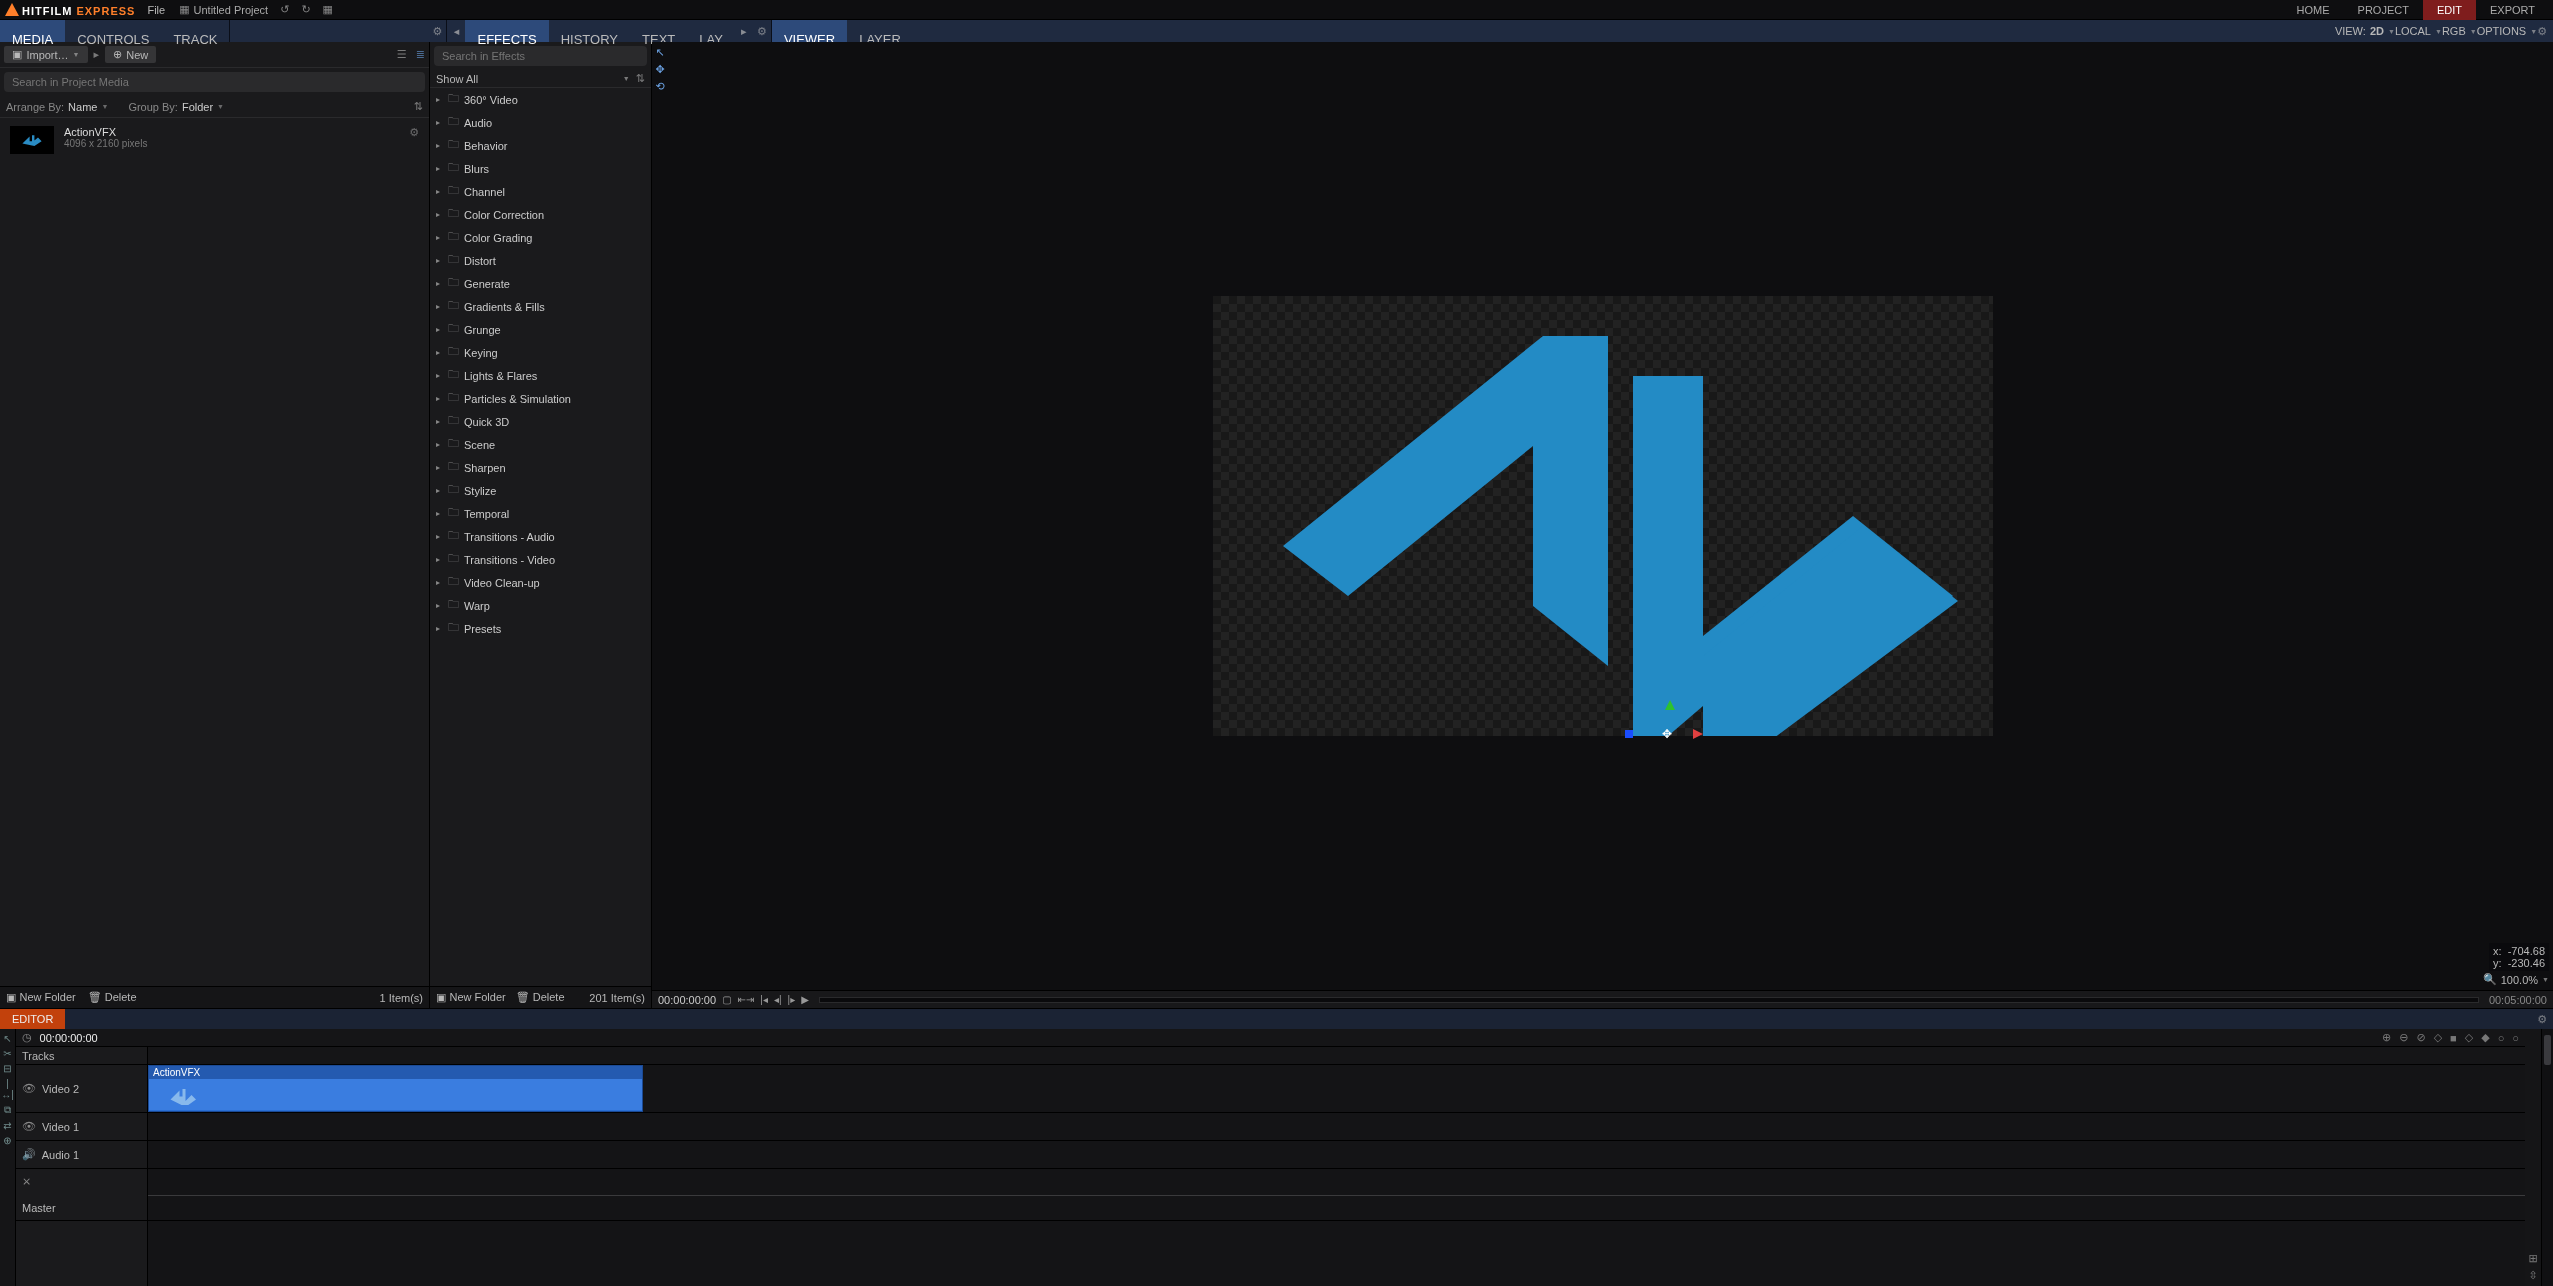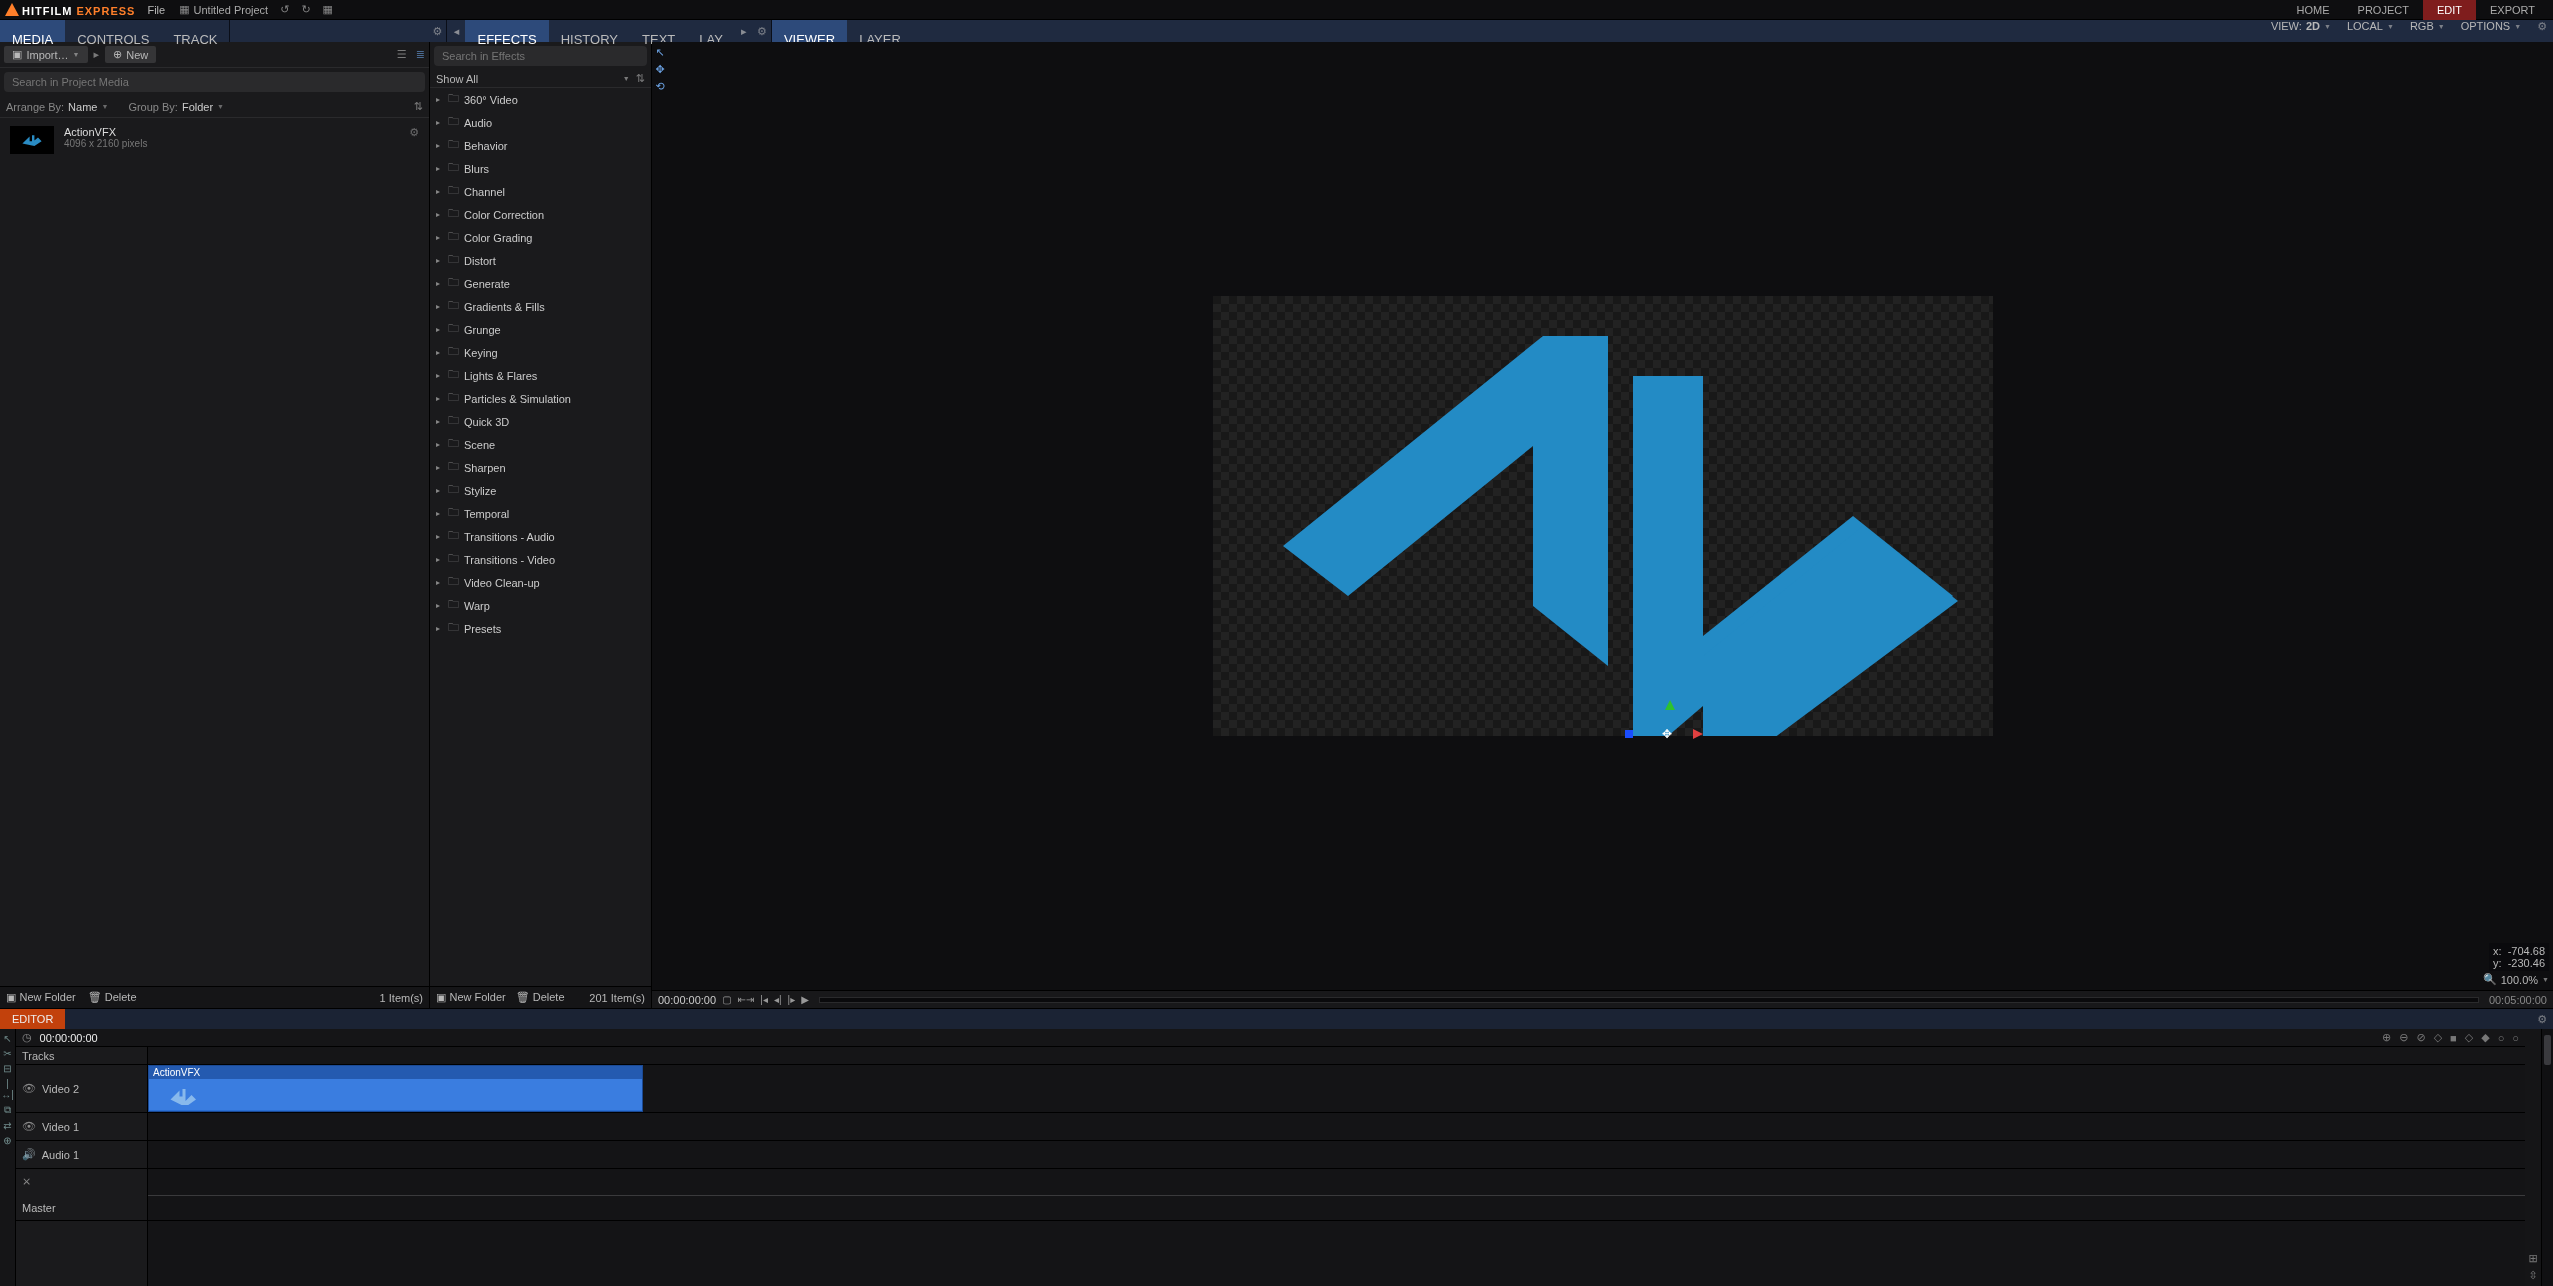--- a/index.html
+++ b/index.html
@@ -21,21 +21,21 @@
 .top-nav{display:flex}
 .top-nav .tab{padding:0 14px;height:20px;line-height:20px;font-size:11px;color:#aaa;cursor:pointer}
 .top-nav .tab.active{background:#7f1d1d;color:#fff}
 
 
 .tabstrip{height:22px;background:#1f2a40;display:flex;align-items:stretch;position:relative}
 .tabstrip .tab{padding:9px 12px;line-height:22px;font-size:13px;color:#bbb;cursor:pointer}
 .tabstrip .tab.active{background:#2d4a7a;color:#fff}
 .tabstrip .ticon{width:18px;display:flex;align-items:center;justify-content:center;opacity:.7;cursor:pointer}
 .tabstrip .sep{width:1px;background:#0a0e18;margin:0}
-.tabstrip .right{margin-left:auto;display:flex;align-items:flex-start;gap:16px;padding-right:6px}
+.tabstrip .right{margin-left:auto;display:flex;align-items:center;gap:0;padding-right:6px}
 .tabstrip .right .dd{display:flex;align-items:center;gap:4px;cursor:pointer;font-size:10px;color:#ccc}
 .tabstrip .right .dd .tri{font-size:7px;opacity:.6}
 .tabstrip .gear{opacity:.6}
 
 
 .main{flex:1;display:flex;min-height:0}
 
 
 .panel-media{width:430px;display:flex;flex-direction:column;background:#1a1a1c;border-right:1px solid #000}
 .toolbar{display:flex;align-items:center;gap:6px;padding:4px;border-bottom:1px solid #2a2a2c}

